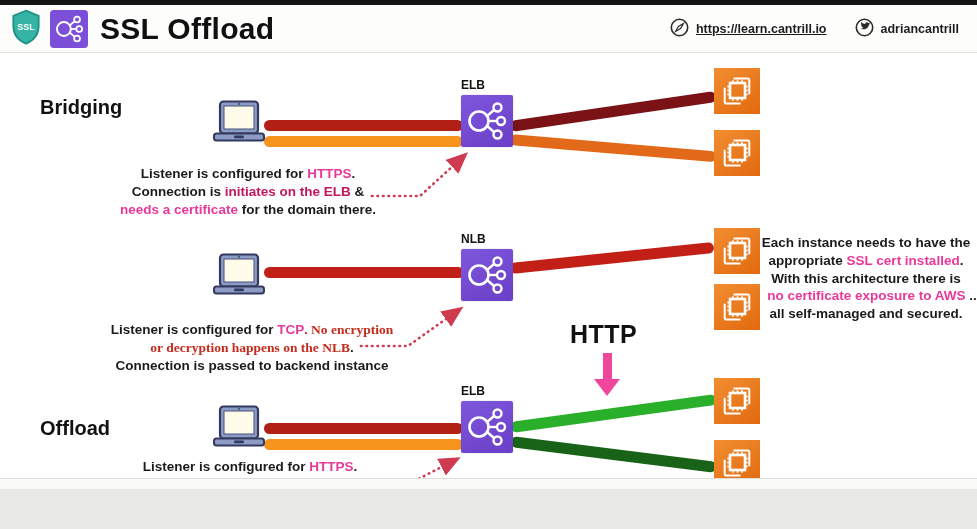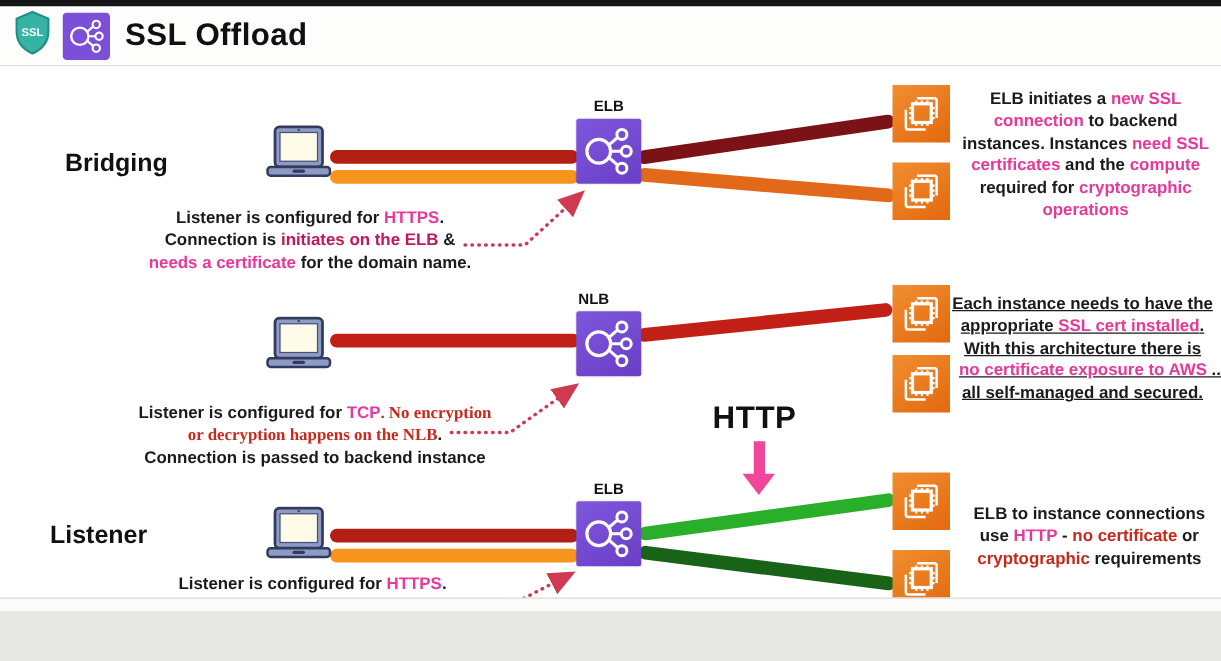--- a/index.html
+++ b/index.html
@@ -6,27 +6,27 @@
   .stage {
     position:relative; width:977px; height:489px; background:#ffffff;
     font-family:"Liberation Sans", sans-serif; overflow:hidden;
   }
   .topedge { position:absolute; top:0; left:0; right:0; height:5px; background:#141414; z-index:12; }
   .header {
     position:absolute; top:5px; left:0; right:0; height:48px; background:#fdfdfc;
     border-bottom:1px solid #e2e2de; display:flex; align-items:center;
     padding:0 18px 0 10px; box-sizing:border-box; z-index:10;
   }
-  .title { font-size:25px; font-weight:bold; color:#101010; margin:0 0 0 12px; letter-spacing:0.3px; }
+  .title { font-size:30px; font-weight:bold; color:#101010; margin:0 0 0 12px; letter-spacing:0.3px; }
   .hdr-right { margin-left:auto; display:flex; align-items:center; gap:28px; }
   .hdr-item { display:flex; align-items:center; gap:7px; font-size:12.5px; font-weight:bold; color:#1d1d1d; }
   .hlink { color:#1d1d1d; text-decoration:underline; cursor:pointer; }
 
   .rowlabel { position:absolute; font-size:20px; font-weight:bold; color:#111; z-index:4; }
-  .lb-label { position:absolute; width:52px; text-align:center; font-size:12px; font-weight:bold; color:#111; z-index:4; }
+  .lb-label { position:absolute; width:52px; text-align:left; font-size:12px; font-weight:bold; color:#111; z-index:4; }
   .lbicon {
     position:absolute; width:52px; height:52px; border-radius:2px; z-index:3;
     background:linear-gradient(150deg,#7e57dd 0%,#6a3ec6 100%);
     display:flex; align-items:center; justify-content:center;
     box-shadow:0 0 0 1px rgba(0,0,0,0.05);
   }
   .ec2 {
     position:absolute; width:46px; height:46px; z-index:3;
     background:linear-gradient(145deg,#f18e30 0%,#e2690f 100%);
   }
@@ -66,23 +66,43 @@
         <circle cx="37" cy="13" r="4" fill="none" stroke="#fff" stroke-width="2.4"></circle>
         <circle cx="40" cy="26" r="4" fill="none" stroke="#fff" stroke-width="2.4"></circle>
         <circle cx="37" cy="39" r="4" fill="none" stroke="#fff" stroke-width="2.4"></circle>
         <line x1="26.5" y1="21.5" x2="33.5" y2="15.5" stroke="#fff" stroke-width="2.4"></line>
         <line x1="28.5" y1="26" x2="36" y2="26" stroke="#fff" stroke-width="2.4"></line>
         <line x1="26.5" y1="30.5" x2="33.5" y2="36.5" stroke="#fff" stroke-width="2.4"></line>
       </svg>
     </span>
     <h1 class="title">SSL Offload</h1>
 
-  </div>
-
-  <div class="rowlabel" style="left:40px; top:120px;margin-left:12px;">Bridging</div>
+    <div class="hdr-right">
+      <span class="hdr-item">
+        <span>
+          <svg width="19" height="19" viewBox="0 0 19 19">
+            <circle cx="9.5" cy="9.5" r="8.2" fill="none" stroke="#2b2b2b" stroke-width="1.6"></circle>
+            <path d="M13.4,5.6 L10.6,10.6 L5.6,13.4 L8.4,8.4 Z" fill="none" stroke="#2b2b2b" stroke-width="1.2"></path>
+          </svg>
+        </span>
+        <a class="hlink">https://learn.cantrill.io</a>
+      </span>
+      <span class="hdr-item">
+        <span>
+          <svg width="19" height="19" viewBox="0 0 19 19">
+            <circle cx="9.5" cy="9.5" r="8.2" fill="none" stroke="#2b2b2b" stroke-width="1.6"></circle>
+            <path d="M14.2,6.4 c0.5,-0.4 0.8,-0.8 1,-1.2 l-1.3,0.4 c0.4,-0.35 0.7,-0.8 0.8,-1.2 l-1.4,0.5 c-1.1,-1.1 -2.9,-0.5 -3,1 c-1.6,-0.1 -3,-0.8 -4,-2 c-0.55,0.9 -0.3,2 0.6,2.6 l-1,-0.3 c0,1 0.7,1.8 1.6,2.05 l-1.05,0.1 c0.35,0.8 1.1,1.35 2,1.35 c-0.9,0.7 -2.05,1 -3.1,0.9 c3.2,1.7 7.6,0.5 8.85,-4.2 Z" fill="#2b2b2b"></path>
+          </svg>
+        </span>
+        <span>adriancantrill</span>
+      </span>
+    </div>
+  </div>
+
+  <div class="rowlabel" style="left:40px; top:96px;">Bridging</div>
 
   <div class="laptop" style="left:211px; top:100px;">
     <svg width="56" height="44" viewBox="0 0 54 44">
       <rect x="8" y="1.5" width="38" height="32" rx="3.5" fill="#8d9cc4" stroke="#333a5e" stroke-width="2.2"></rect>
       <rect x="12" y="6" width="30" height="23" fill="#fefce8" stroke="#47507c" stroke-width="1"></rect>
       <circle cx="27" cy="3.9" r="0.9" fill="#333a5e"></circle>
       <rect x="2" y="33.5" width="50" height="7" rx="2.5" fill="#8d9cc4" stroke="#333a5e" stroke-width="2"></rect>
       <rect x="22" y="35.6" width="10" height="2.6" rx="1.3" fill="#333a5e"></rect>
     </svg>
   </div>
@@ -142,29 +162,23 @@
         <line x1="13.3" y1="18.5" x2="16" y2="18.5"></line>
           <line x1="13.3" y1="22.5" x2="16" y2="22.5"></line>
           <line x1="13.3" y1="26.5" x2="16" y2="26.5"></line>
         <line x1="31" y1="18.5" x2="33.7" y2="18.5"></line>
           <line x1="31" y1="22.5" x2="33.7" y2="22.5"></line>
           <line x1="31" y1="26.5" x2="33.7" y2="26.5"></line>
       </g>
     </svg>
   </div>
 
-  <div class="rtext" style="left:762px; top:70px; width:213px;"><span>ELB initiates a </span><span style="color: rgb(232, 57, 154);">new SSL
-connection</span><span> to backend
-instances. Instances </span><span style="color: rgb(232, 57, 154);">need SSL
-certificates</span><span> and the </span><span style="color: rgb(232, 57, 154);">compute</span><span>
-required for </span><span style="color: rgb(232, 57, 154);">cryptographic
-operations</span></div>
   <div class="note" style="left:78px; top:165px; width:340px;"><span>Listener is configured for </span><span style="color: rgb(232, 57, 154);">HTTPS</span><span>.
 Connection is </span><span style="color: rgb(194, 23, 91);">initiates on the ELB</span><span> &amp;
-</span><span style="color: rgb(232, 57, 154);">needs a certificate</span><span> for the domain name.</span></div>
+</span><span style="color: rgb(232, 57, 154);">needs a certificate</span><span> for the domain there.</span></div>
 
   <svg class="arrow-svg" style="left:366px; top:146px;" width="110" height="60">
     <defs>
         <marker id="ah1" markerWidth="9" markerHeight="8" refX="6.5" refY="3.5" orient="auto">
           <path d="M0,0 L8,3.5 L0,7 Z" fill="#cf3a50"></path>
         </marker>
       </defs>
     <path d="M6,50 L54,50 L99,9" fill="none" stroke="#cf3a50" stroke-width="2.7" stroke-linecap="round" stroke-dasharray="0.5 5" marker-end="url(#ah1)"></path>
   </svg>
 
@@ -174,21 +188,21 @@
       <rect x="8" y="1.5" width="38" height="32" rx="3.5" fill="#8d9cc4" stroke="#333a5e" stroke-width="2.2"></rect>
       <rect x="12" y="6" width="30" height="23" fill="#fefce8" stroke="#47507c" stroke-width="1"></rect>
       <circle cx="27" cy="3.9" r="0.9" fill="#333a5e"></circle>
       <rect x="2" y="33.5" width="50" height="7" rx="2.5" fill="#8d9cc4" stroke="#333a5e" stroke-width="2"></rect>
       <rect x="22" y="35.6" width="10" height="2.6" rx="1.3" fill="#333a5e"></rect>
     </svg>
   </div>
 
   <div class="hline" style="left:264px; top:267px; width:200px; background:#c22017;"></div>
 
-  <div class="lb-label" style="left:449px; top:232px;">NLB</div>
+  <div class="lb-label" style="left:461px; top:232px;">NLB</div>
   <div class="lbicon" style="left:461px; top:249px;">
     <svg width="52" height="52" viewBox="0 0 52 52">
       <circle cx="18" cy="26" r="9.5" fill="none" stroke="#fff" stroke-width="2.6"></circle>
       <circle cx="36.5" cy="12.5" r="4" fill="none" stroke="#fff" stroke-width="2.4"></circle>
       <circle cx="40" cy="26" r="4" fill="none" stroke="#fff" stroke-width="2.4"></circle>
       <circle cx="36.5" cy="39.5" r="4" fill="none" stroke="#fff" stroke-width="2.4"></circle>
       <line x1="25.5" y1="21.5" x2="33" y2="15" stroke="#fff" stroke-width="2.4"></line>
       <line x1="27.5" y1="26" x2="36" y2="26" stroke="#fff" stroke-width="2.4"></line>
       <line x1="25.5" y1="30.5" x2="33" y2="37" stroke="#fff" stroke-width="2.4"></line>
     </svg>
@@ -232,21 +246,21 @@
         <line x1="13.3" y1="18.5" x2="16" y2="18.5"></line>
           <line x1="13.3" y1="22.5" x2="16" y2="22.5"></line>
           <line x1="13.3" y1="26.5" x2="16" y2="26.5"></line>
         <line x1="31" y1="18.5" x2="33.7" y2="18.5"></line>
           <line x1="31" y1="22.5" x2="33.7" y2="22.5"></line>
           <line x1="31" y1="26.5" x2="33.7" y2="26.5"></line>
       </g>
     </svg>
   </div>
 
-  <div class="rtext" style="left:755px; top:234px; width:222px;text-decoration:underline;"><span>Each instance needs to have the
+  <div class="rtext" style="left:755px; top:234px; width:222px;"><span>Each instance needs to have the
 appropriate </span><span style="color: rgb(232, 57, 154);">SSL cert installed</span><span>.
 With this architecture there is
 </span><span style="color: rgb(232, 57, 154); margin-left: 12px;">no certificate exposure to AWS</span><span> ..
 all self-managed and secured.</span></div>
   <div class="note" style="left:52px; top:321px; width:400px;"><span>Listener is configured for </span><span style="color: rgb(232, 57, 154);">TCP</span><span style="color: rgb(198, 42, 28); font-family: Liberation Serif, serif;">. No encryption
 or decryption happens on the NLB</span><span>.
 Connection is passed to backend instance</span></div>
 
   <svg class="arrow-svg" style="left:355px; top:300px;" width="118" height="55">
     <defs>
@@ -254,21 +268,21 @@
           <path d="M0,0 L8,3.5 L0,7 Z" fill="#cf3a50"></path>
         </marker>
       </defs>
     <path d="M6,46 L53,46 L105,9" fill="none" stroke="#cf3a50" stroke-width="2.7" stroke-linecap="round" stroke-dasharray="0.5 5" marker-end="url(#ah2)"></path>
   </svg>
 
   <div class="http-label" style="left:570px; top:320px;">HTTP</div>
   <div class="http-shaft" style="left:603px; top:353px;"></div>
   <div class="http-head" style="left:594px; top:379px;"></div>
 
-  <div class="rowlabel" style="left:40px; top:417px;">Listener</div>
+  <div class="rowlabel" style="left:40px; top:417px;">Offload</div>
 
   <div class="laptop" style="left:211px; top:405px;">
     <svg width="56" height="44" viewBox="0 0 54 44">
       <rect x="8" y="1.5" width="38" height="32" rx="3.5" fill="#8d9cc4" stroke="#333a5e" stroke-width="2.2"></rect>
       <rect x="12" y="6" width="30" height="23" fill="#fefce8" stroke="#47507c" stroke-width="1"></rect>
       <circle cx="27" cy="3.9" r="0.9" fill="#333a5e"></circle>
       <rect x="2" y="33.5" width="50" height="7" rx="2.5" fill="#8d9cc4" stroke="#333a5e" stroke-width="2"></rect>
       <rect x="22" y="35.6" width="10" height="2.6" rx="1.3" fill="#333a5e"></rect>
     </svg>
   </div>
@@ -328,23 +342,20 @@
         <line x1="13.3" y1="18.5" x2="16" y2="18.5"></line>
           <line x1="13.3" y1="22.5" x2="16" y2="22.5"></line>
           <line x1="13.3" y1="26.5" x2="16" y2="26.5"></line>
         <line x1="31" y1="18.5" x2="33.7" y2="18.5"></line>
           <line x1="31" y1="22.5" x2="33.7" y2="22.5"></line>
           <line x1="31" y1="26.5" x2="33.7" y2="26.5"></line>
       </g>
     </svg>
   </div>
 
-  <div class="rtext" style="left:768px; top:402px; width:207px;"><span>ELB to instance connections
-use </span><span style="color: rgb(232, 57, 154);">HTTP</span><span> - </span><span style="color: rgb(198, 42, 28);">no certificate</span><span> or
-</span><span style="color: rgb(198, 42, 28);">cryptographic</span><span> requirements</span></div>
   <div class="note" style="left:80px; top:458px; width:340px;"><span>Listener is configured for </span><span style="color: rgb(232, 57, 154);">HTTPS</span><span>.
 Connections are terminated and
 then backend connections </span><span style="color: rgb(232, 57, 154);">use HTTP</span></div>
 
   <svg class="arrow-svg" style="left:349px; top:450px;" width="120" height="48">
     <defs>
         <marker id="ah3" markerWidth="9" markerHeight="8" refX="6.5" refY="3.5" orient="auto">
           <path d="M0,0 L8,3.5 L0,7 Z" fill="#cf3a50"></path>
         </marker>
       </defs>

